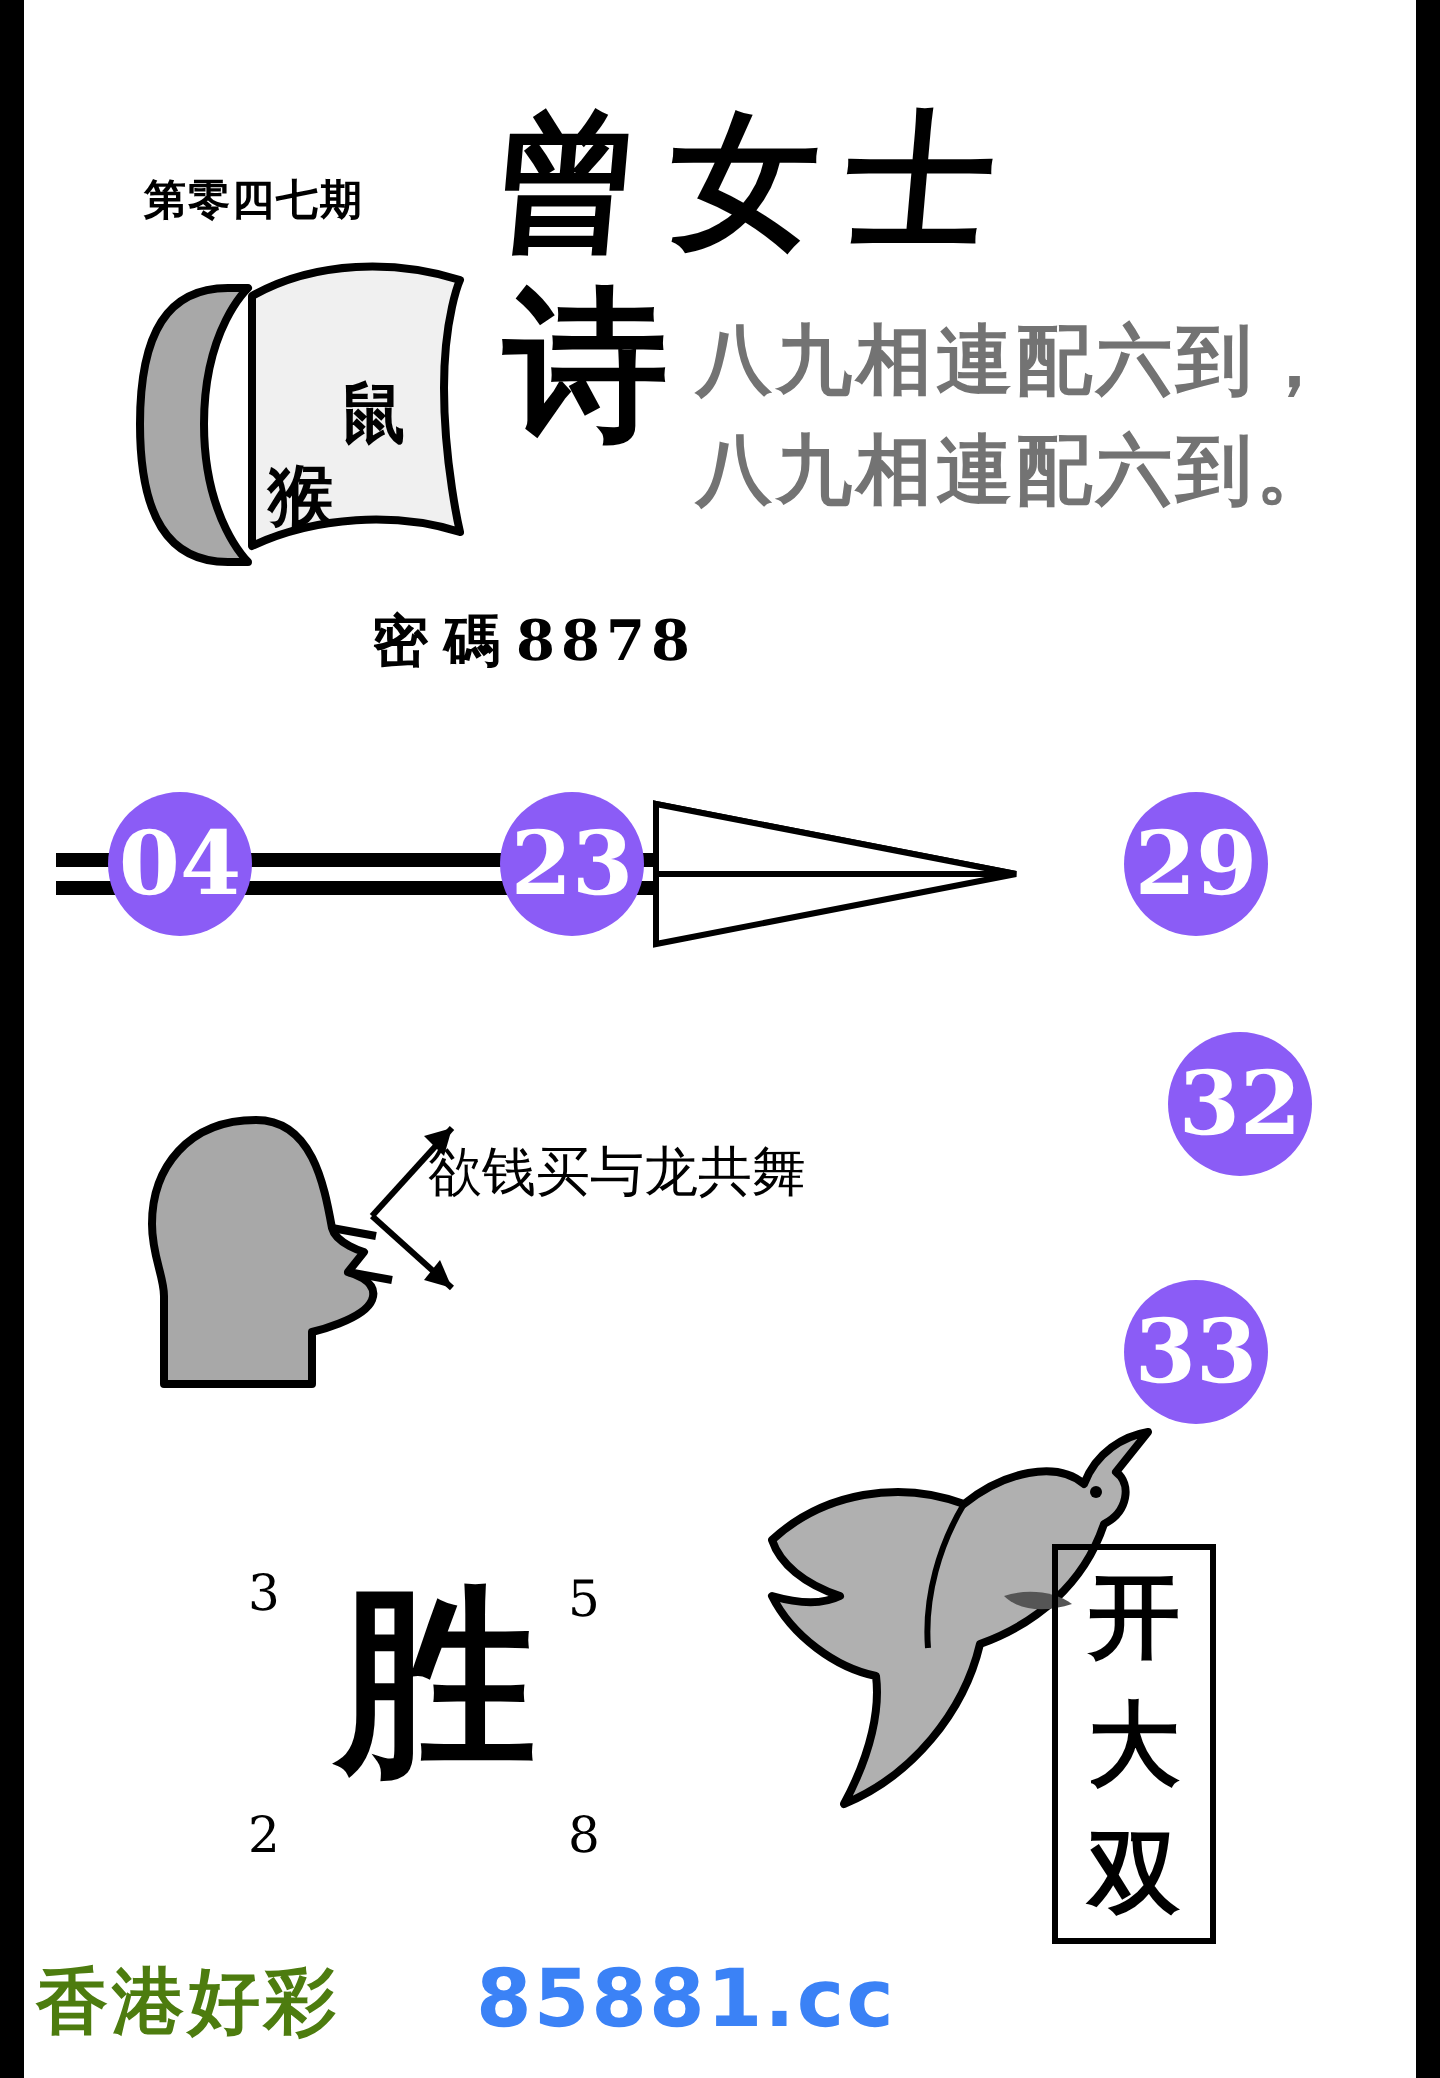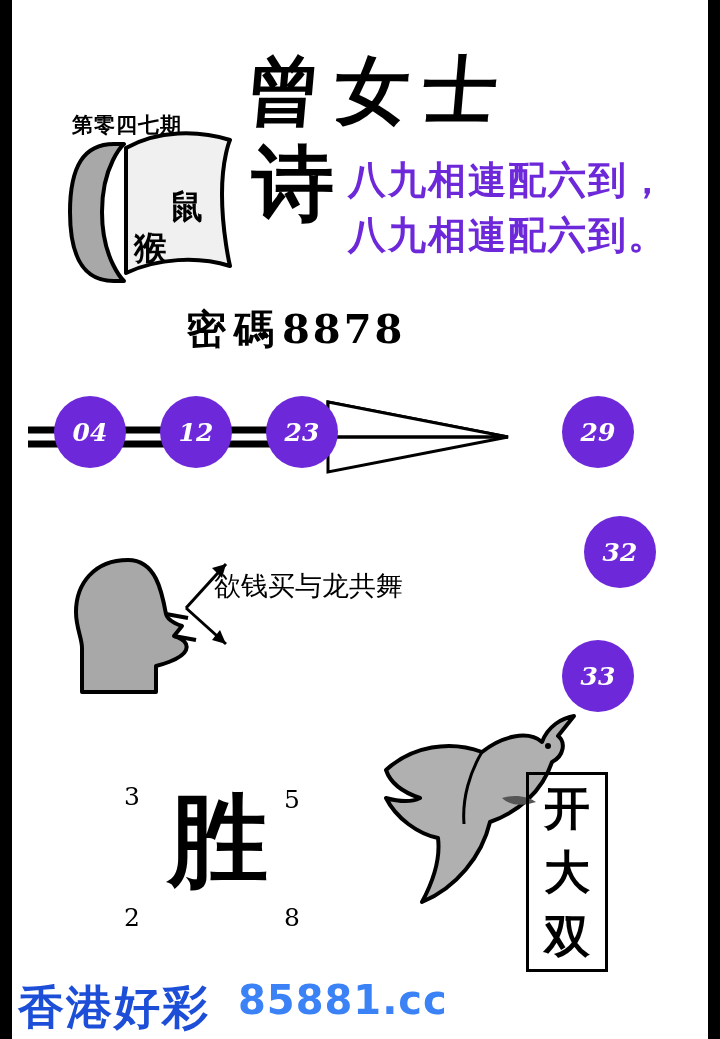--- a/index.html
+++ b/index.html
@@ -32,21 +32,20 @@
   .issue-label {
     position: absolute;
     left: 72px;
     top: 86px;
     font-family: "DejaVu Serif", "Liberation Serif", serif;
     font-size: 21px;
     font-weight: bold;
     letter-spacing: 1px;
     color: #000;
     white-space: nowrap;
-    margin-top: 25px;
   }
   .brand-title {
     position: absolute;
     left: 247px;
     top: 42px;
     font-family: "DejaVu Serif", "Liberation Serif", serif;
     font-size: 74px;
     font-weight: bold;
     letter-spacing: 14px;
     color: #000;
@@ -96,55 +95,54 @@
     color: #000;
     line-height: 1;
   }
   .verse {
     position: absolute;
     left: 348px;
     top: 152px;
     font-family: "DejaVu Serif", "Liberation Serif", serif;
     font-size: 38px;
     font-weight: bold;
-    color: #6d28d9;
+    color: #737373;
     line-height: 1.45;
     letter-spacing: 2px;
     white-space: nowrap;
   }
   .password-row {
     position: absolute;
     left: 186px;
     top: 302px;
     font-family: "DejaVu Serif", "Liberation Serif", serif;
-    font-size: 40px;
+    font-size: 28px;
     font-weight: bold;
     color: #000;
     letter-spacing: 3px;
     white-space: nowrap;
   }
   .password-row .pw-label { letter-spacing: 8px; }
   .ball {
     position: absolute;
     width: 72px;
     height: 72px;
     border-radius: 50%;
-    background: #6d28d9;
+    background: #8b5cf6;
     color: #fff;
     font-family: "DejaVu Serif", "Liberation Serif", serif;
-    font-size: 25px;
+    font-size: 44px;
     font-weight: bold;
     display: flex;
     align-items: center;
     justify-content: center;
-    font-style: italic;
   }
   .ball.b1 { left: 54px;  top: 396px; }
   .ball.b2 { left: 160px; top: 396px; }
-  .ball.b3 { left: 266px; top: 396px; }
+  .ball.b3 { left: 250px; top: 396px; }
   .ball.b4 { left: 562px; top: 396px; text-align: right; }
   .ball.b5 { left: 584px; top: 516px; }
   .ball.b6 { left: 562px; top: 640px; }
   .arrow-svg {
     position: absolute;
     left: 28px;
     top: 390px;
     width: 500px;
     height: 92px;
   }
@@ -237,23 +235,23 @@
     left: 0;
     bottom: 14px;
     width: 720px;
     height: 48px;
   }
   .footer-brand {
     position: absolute;
     left: 18px;
     top: 0;
     font-family: Liberation Mono, monospace;
-    font-size: 46px;
-    font-weight: bold;
-    color: #1d4ed8;
+    font-size: 36px;
+    font-weight: bold;
+    color: #4d7c0f;
     letter-spacing: 2px;
     white-space: nowrap;
   }
   .footer-url {
     position: absolute;
     left: 238px;
     top: 0;
     font-family: "DejaVu Sans", "Liberation Sans", sans-serif;
     font-size: 40px;
     font-weight: bold;
@@ -298,21 +296,20 @@
 
   <svg class="arrow-svg" viewBox="0 0 500 92">
     <line x1="0" y1="40" x2="330" y2="40" stroke="#000" stroke-width="7"></line>
     <line x1="0" y1="54" x2="330" y2="54" stroke="#000" stroke-width="7"></line>
     <path d="M300 12 L480 47 L300 82 Z" fill="#ffffff" stroke="#000" stroke-width="3"></path>
     <path d="M300 12 L480 47 L300 47 Z" fill="#ffffff" stroke="#000" stroke-width="3"></path>
     <line x1="300" y1="47" x2="480" y2="47" stroke="#000" stroke-width="3"></line>
   </svg>
 
   <div class="ball b1">04</div>
-  <div class="ball b2">12</div>
   <div class="ball b3">23</div>
   <div class="ball b4">29</div>
   <div class="ball b5">32</div>
   <div class="ball b6">33</div>
 
   <svg class="head-svg" viewBox="0 0 132 140">
     <path d="M58 4 C24 4, 6 28, 6 56 C6 72, 12 82, 12 92 L12 136 L86 136 L86 110 C86 110, 112 104, 116 94 C120 84, 104 80, 104 80 L112 70 C112 70, 98 66, 96 58 C92 36, 86 4, 58 4 Z" fill="#a8a8a8" stroke="#000" stroke-width="4" stroke-linejoin="round"></path>
     <path d="M96 58 L118 62" fill="none" stroke="#000" stroke-width="4"></path>
     <path d="M104 80 L126 84" fill="none" stroke="#000" stroke-width="4"></path>
   </svg>

